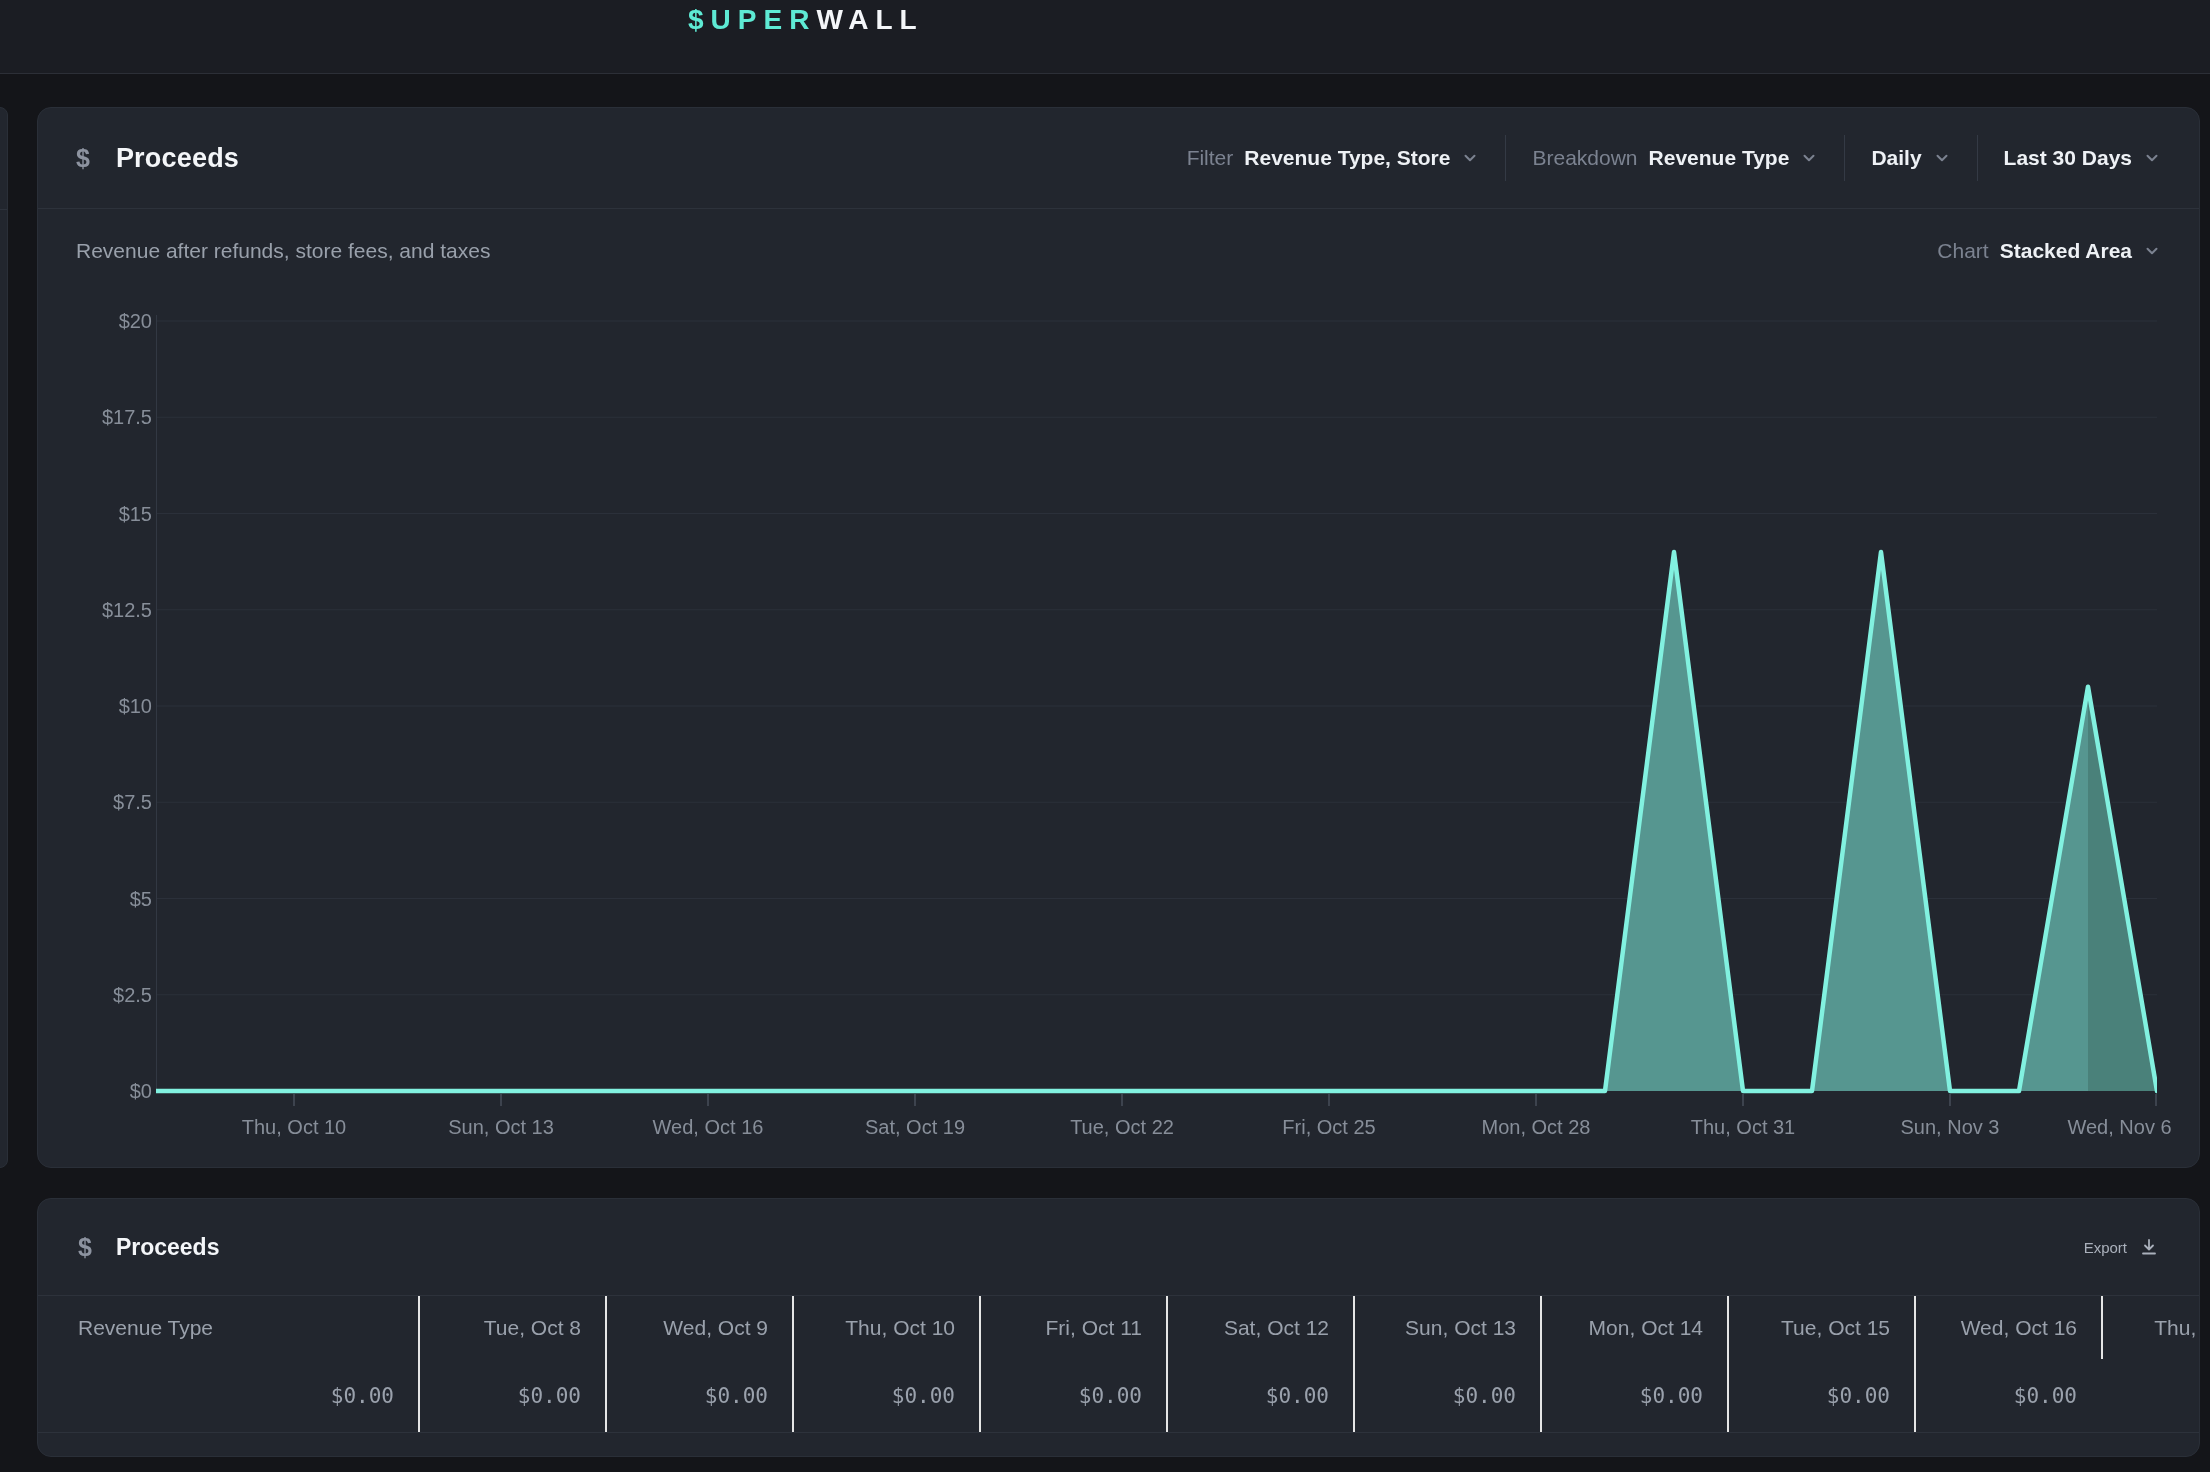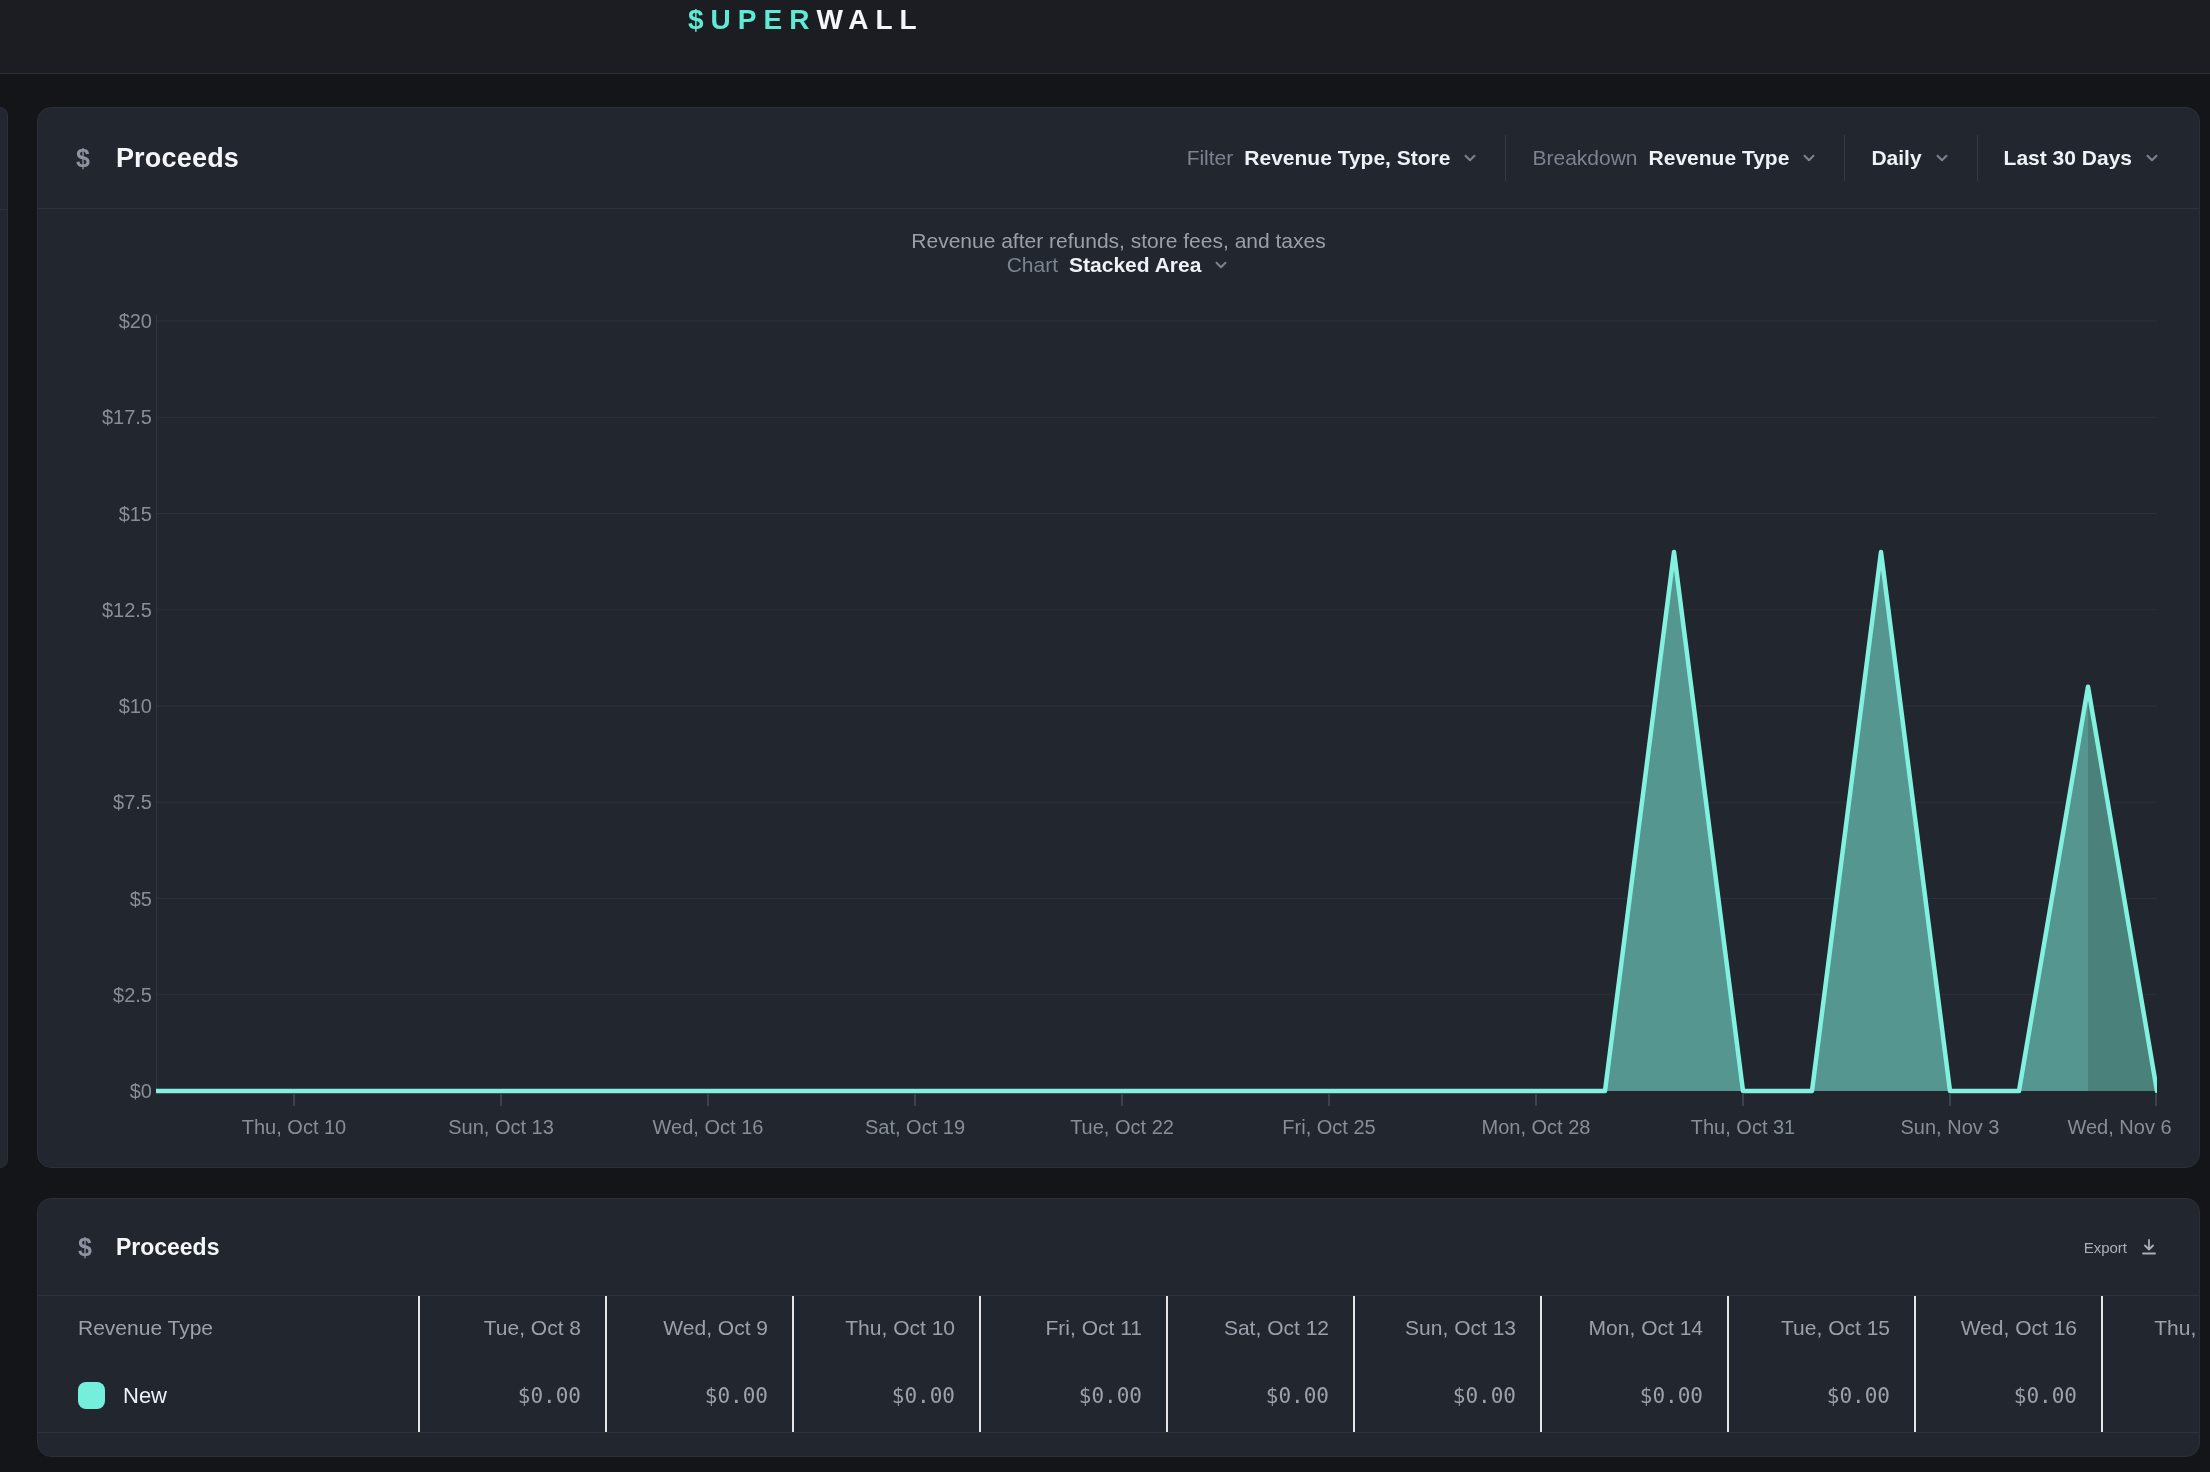--- a/index.html
+++ b/index.html
@@ -44,21 +44,21 @@
   .card-title { font-size:27px; font-weight:700; color:#f4f6f9; letter-spacing:.2px; }
   .controls { display:flex; align-items:center; gap:26px; }
   .control { display:flex; align-items:center; gap:11px; cursor:pointer; }
   .ctl-label { color:#7b8290; font-size:21px; }
   .ctl-value { color:#eef1f5; font-size:21px; font-weight:600; white-space:nowrap; }
   .vdiv { width:1px; height:46px; background:#343a45; }
   .chev { width:18px; height:18px; flex:0 0 auto; }
   
   .sub-row {
     position:absolute; left:0; right:0; top:121px; height:44px;
-    display:flex; align-items:center; justify-content:space-between; padding:0 38px;flex-direction:column;
+    display:flex; align-items:center; justify-content:space-between; padding:0 38px;
   }
   .subtitle { color:#99a0ab; font-size:21px; }
   
   .y-labels { position:absolute; left:8px; top:203px; width:106px; height:800px; }
   .y-labels div {
     position:absolute; left:0; width:106px; text-align:right;
     color:#878e99; font-size:20px; line-height:26px;
   }
   .plot { position:absolute; left:118px; top:203px; width:2001px; height:800px; }
   .x-labels { position:absolute; left:118px; top:1008px; width:2001px; height:32px; }
@@ -229,24 +229,20 @@
       <div class="tcell date">Thu, Oct 10</div>
       <div class="tcell date">Fri, Oct 11</div>
       <div class="tcell date">Sat, Oct 12</div>
       <div class="tcell date">Sun, Oct 13</div>
       <div class="tcell date">Mon, Oct 14</div>
       <div class="tcell date">Tue, Oct 15</div>
       <div class="tcell date">Wed, Oct 16</div>
       <div class="tcell date">Thu, Oct 17</div>
     </div>
   <div class="tgrid tgrid-row" id="table-row">
-      <div class="tcell first">
-        <span class="legend-swatch" style="background: rgb(116, 239, 220);"></span>
-        <span class="row-label">New</span>
-      </div>
       <div class="tcell value">$0.00</div>
       <div class="tcell value">$0.00</div>
       <div class="tcell value">$0.00</div>
       <div class="tcell value">$0.00</div>
       <div class="tcell value">$0.00</div>
       <div class="tcell value">$0.00</div>
       <div class="tcell value">$0.00</div>
       <div class="tcell value">$0.00</div>
       <div class="tcell value">$0.00</div>
       <div class="tcell value">$0.00</div>

